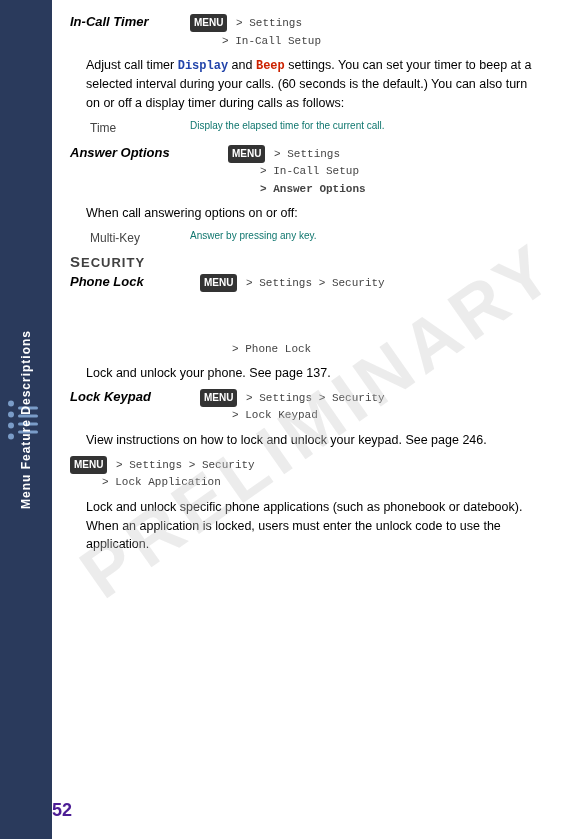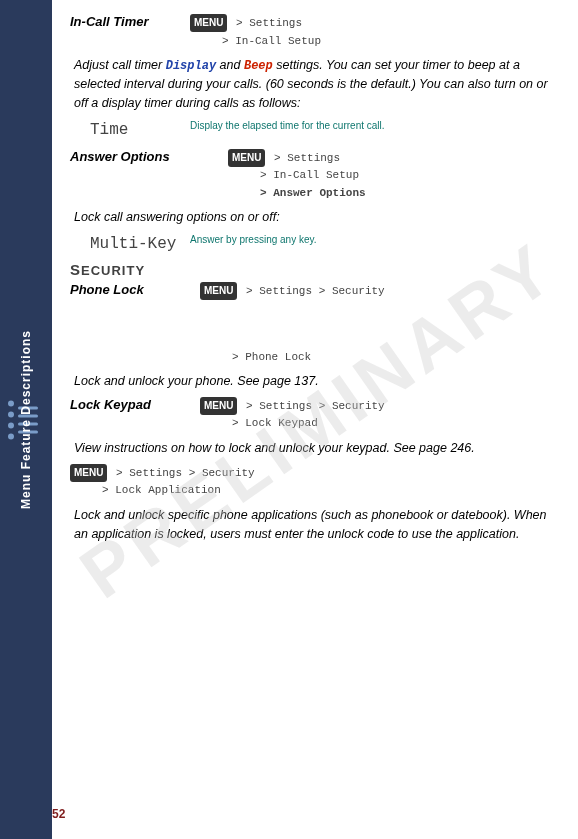--- a/index.html
+++ b/index.html
@@ -70,23 +70,23 @@
       height: 3px;
       background: #7a9cc8;
       border-radius: 2px;
     }
 
     
     .page-number {
       position: absolute;
       bottom: 18px;
       left: 52px;
-      font-size: 12px;
-      font-weight: bold;
-      color: #7f1d1d;
+      font-size: 18px;
+      font-weight: bold;
+      color: #4c1d95;
     }
 
     
     .main-content {
       position: absolute;
       left: 52px;
       top: 0;
       width: 526px;
       height: 839px;
       padding: 14px 18px 14px 18px;
@@ -133,22 +133,21 @@
       margin-right: 2px;
       font-family: Arial;
       font-weight: bold;
       vertical-align: middle;
     }
 
     .body-text {
       font-size: 12.5px;
       line-height: 1.5;
       color: #000;
-      margin: 6px 4px;
-      font-style: italic;
+      margin: 6px 16px;
     }
 
     .body-text .display-word {
       font-family: 'Courier New', monospace;
       font-size: 12px;
       font-weight: bold;
       color: #2244aa;
     }
 
     .body-text .beep-word {
@@ -159,22 +158,22 @@
     }
 
     
     .sub-feature-row {
       display: flex;
       margin: 4px 0;
       padding-left: 20px;
     }
 
     .sub-feature-key {
-      font-family: Liberation Mono, monospace;
-      font-size: 16px;
+      font-family: Liberation Sans, sans-serif;
+      font-size: 12px;
       color: #444;
       min-width: 100px;
       padding-top: 2px;
     }
 
     .sub-feature-desc {
       font-size: 10px;
       color: #0f766e;
       flex: 1;
       line-height: 1.45;
@@ -273,21 +272,21 @@
     <div class="path-block">
       <span class="path-line">
         <span class="menu-icon">MENU</span>
         <span>&gt; Settings</span>
       </span>
       <span class="path-line" style="padding-left:32px;">&gt; In-Call Setup</span>
       <span class="path-line" style="padding-left:32px;font-weight:bold;">&gt; Answer Options</span>
     </div>
   </div>
 
-  <p class="body-text">Lock call answering options on or off:</p>
+  <p class="body-text">When call answering options on or off:</p>
 
   <div class="sub-feature-row">
     <span class="sub-feature-key">Multi-Key</span>
     <span class="sub-feature-desc">Answer by pressing any key.</span>
   </div>
 
   <div class="security-heading">
     <span style="font-size:15px;">S</span><span>ECURITY</span>
   </div>
 

